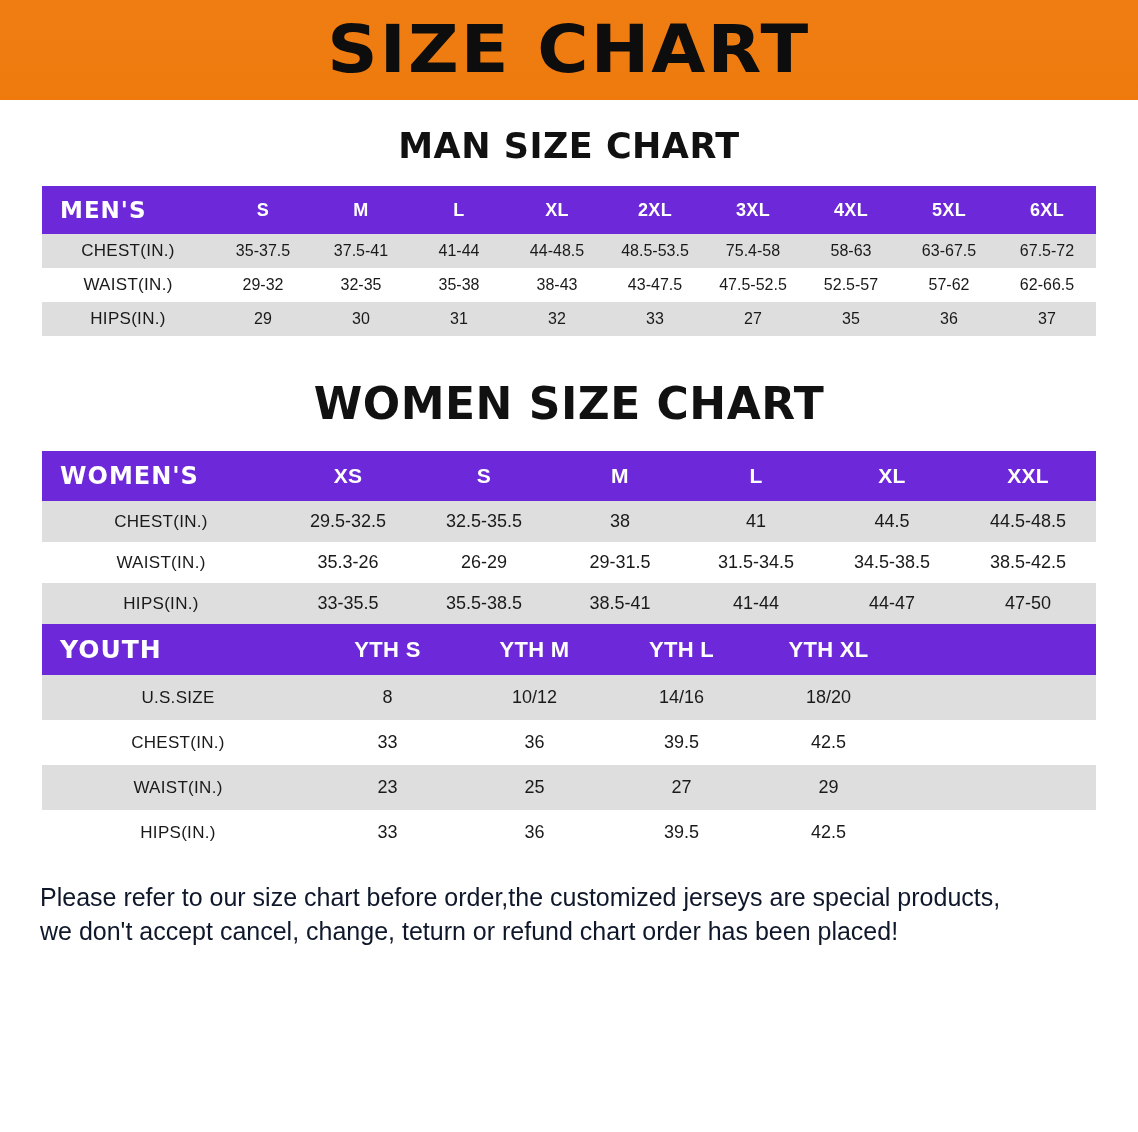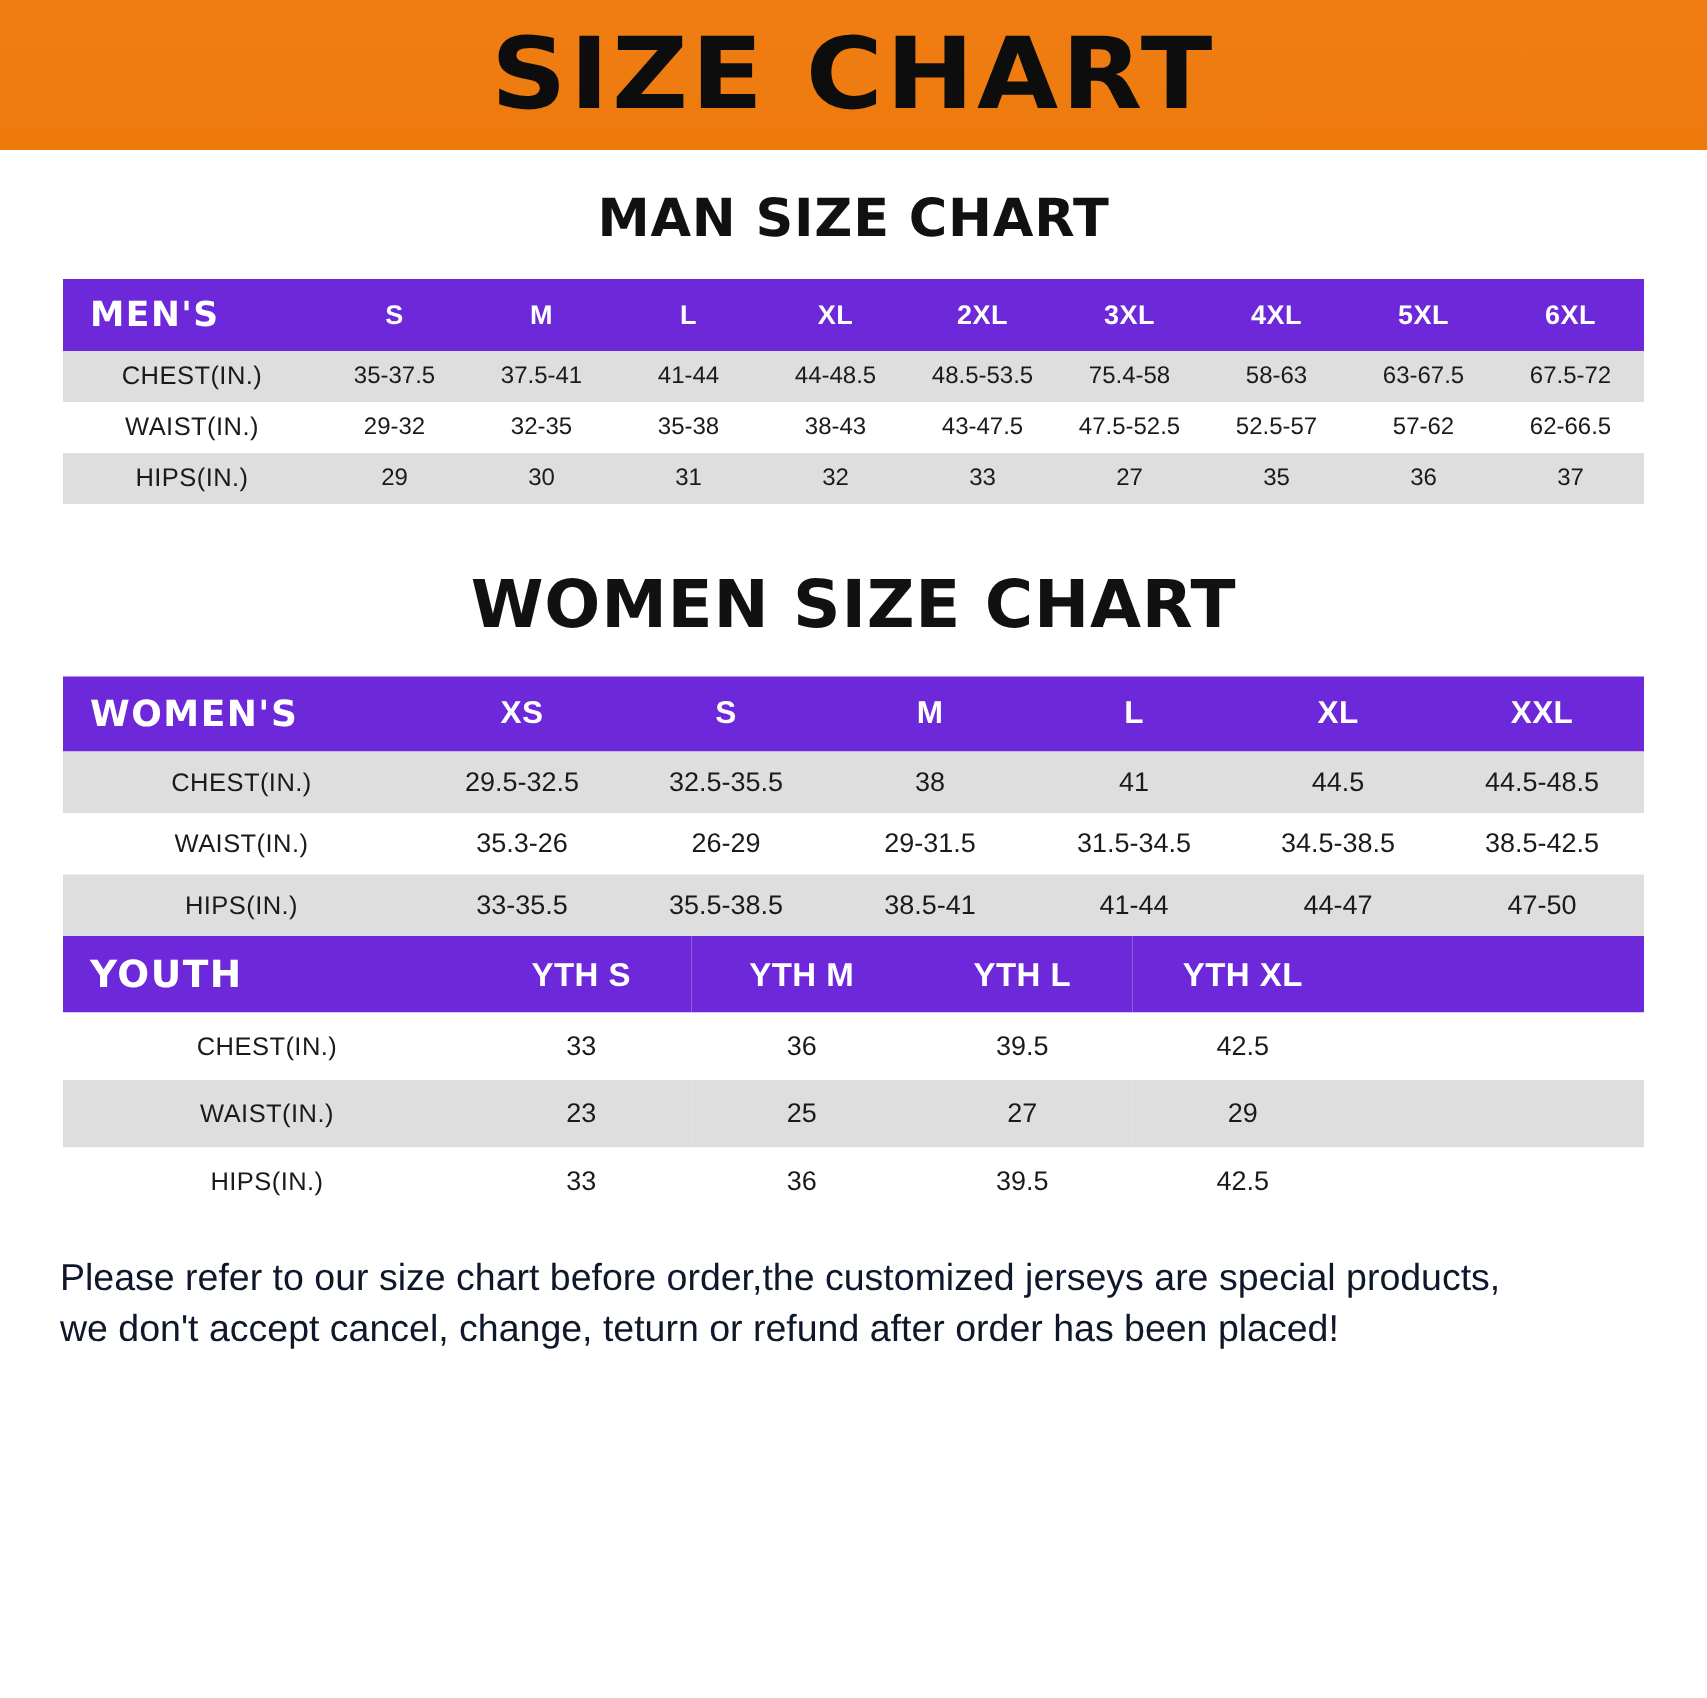--- a/index.html
+++ b/index.html
@@ -246,20 +246,28 @@
         <tr>
           <th class="rowhead" style="width:252px">YOUTH</th>
           <th>YTH S</th>
           <th>YTH M</th>
           <th>YTH L</th>
           <th>YTH XL</th>
           <th style="width:190px"></th>
         </tr>
       </thead>
       <tbody>
+        <tr class="shaded">
+          <td class="rowhead">U.S.SIZE</td>
+          <td>8</td>
+          <td>10/12</td>
+          <td>14/16</td>
+          <td>18/20</td>
+          <td></td>
+        </tr>
         <tr class="plain">
           <td class="rowhead">CHEST(IN.)</td>
           <td>33</td>
           <td>36</td>
           <td>39.5</td>
           <td>42.5</td>
           <td></td>
         </tr>
         <tr class="shaded">
           <td class="rowhead">WAIST(IN.)</td>
@@ -276,16 +284,16 @@
           <td>39.5</td>
           <td>42.5</td>
           <td></td>
         </tr>
       </tbody>
     </table>
   </div>
 
   <div class="note">
     <div>Please refer to our size chart before order,the customized jerseys are special products,</div>
-    <div>we don't accept cancel, change, teturn or refund after order has been placed!</div>
+    <div>we don't accept cancel, change, teturn or refund chart order has been placed!</div>
   </div>
 
 </div>
 
 </body></html>

